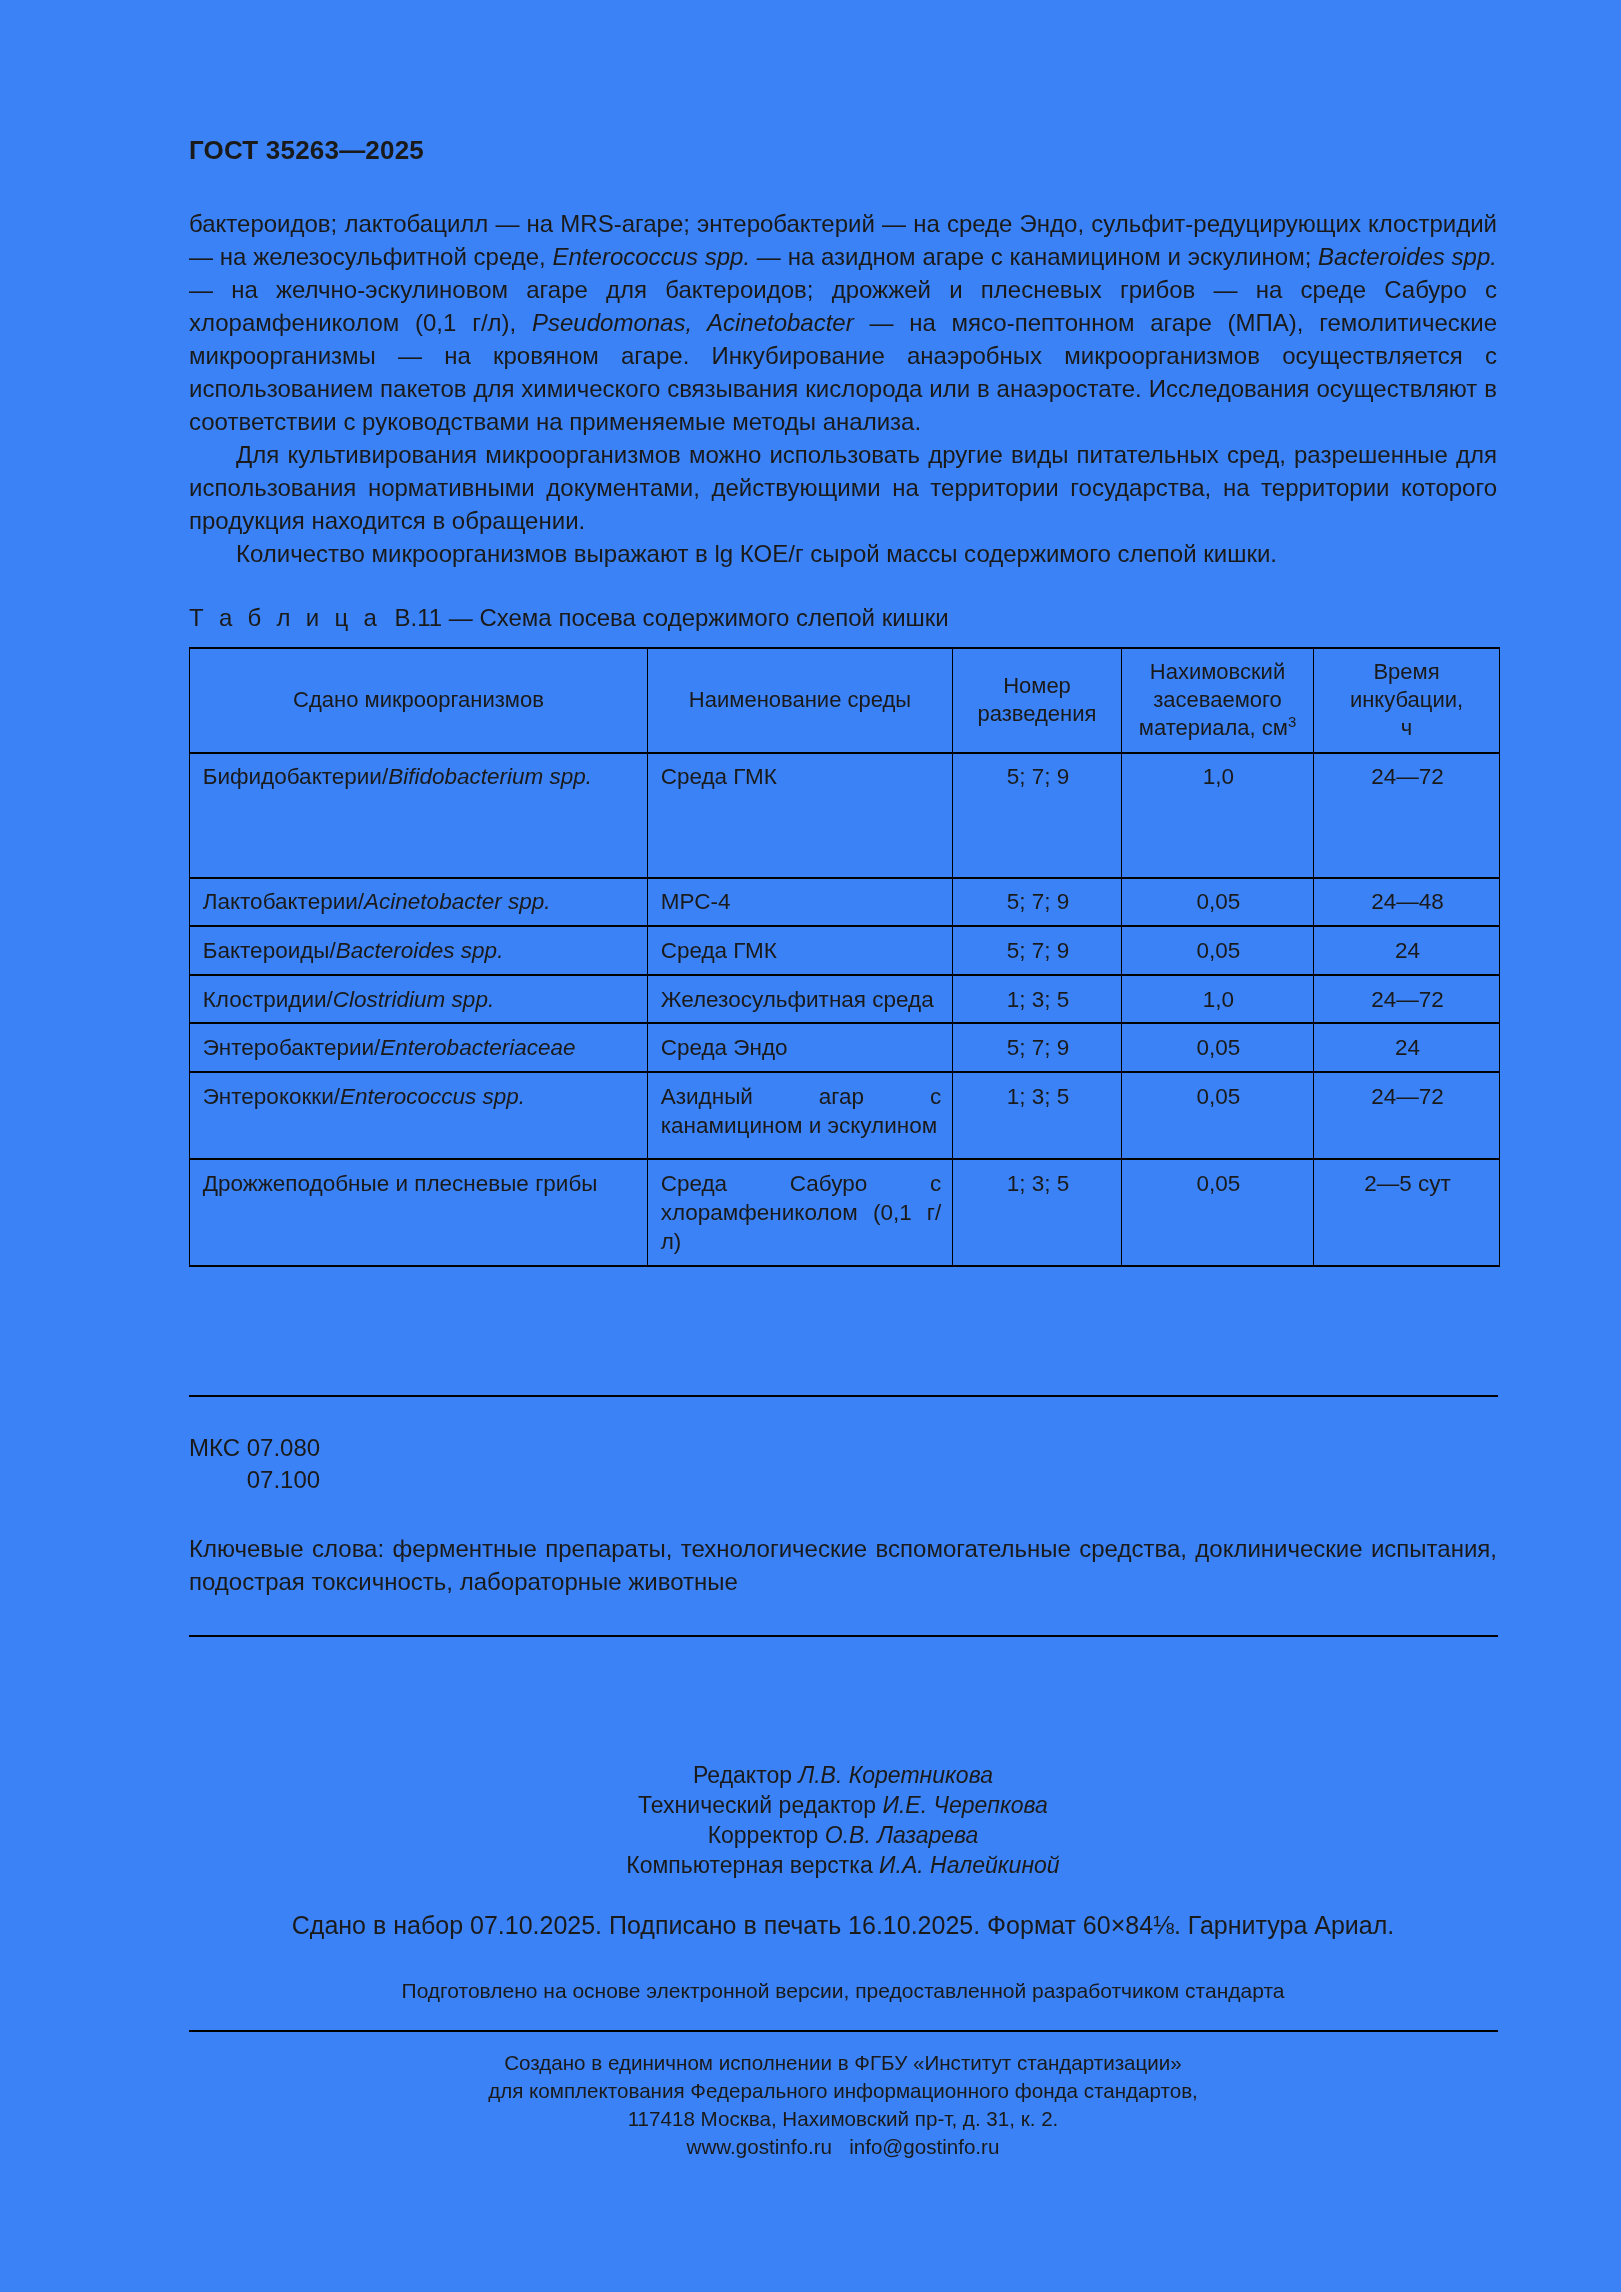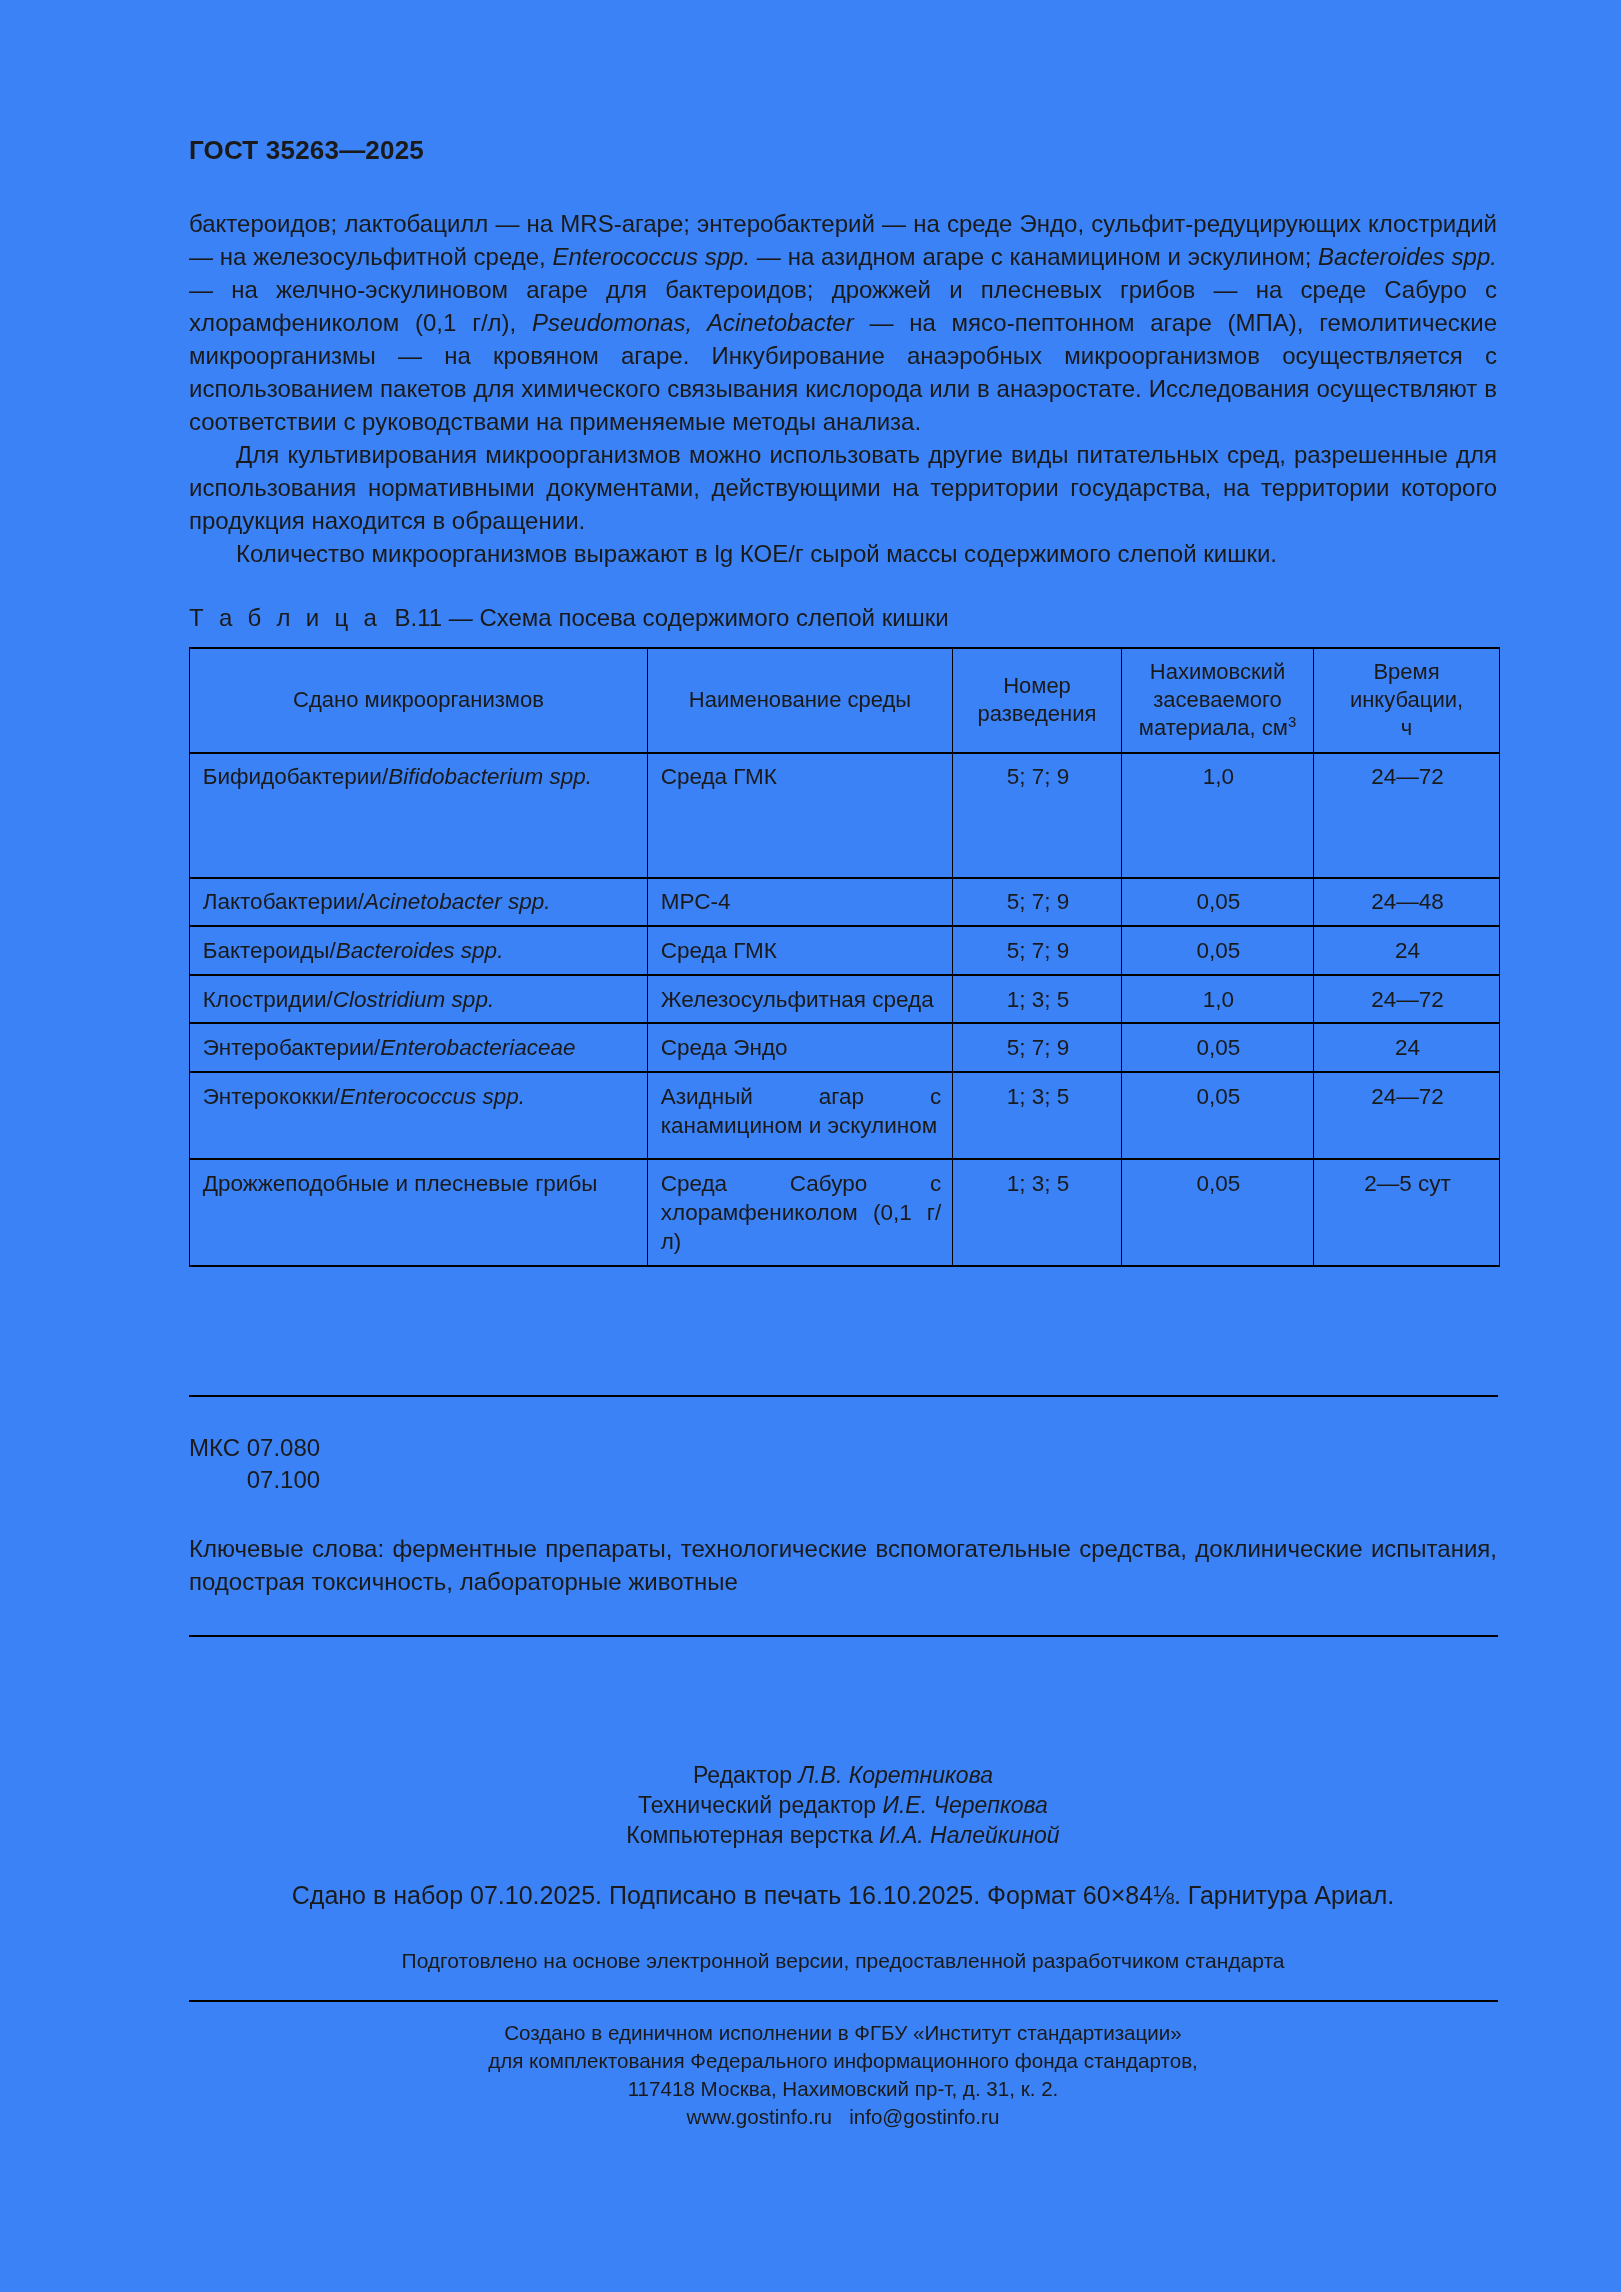--- a/index.html
+++ b/index.html
@@ -359,20 +359,24 @@
     <div class="credits" style="margin-top:123px;">
       <div>
         <span>Редактор</span>
         <span class="name">Л.В. Коретникова</span>
       </div>
       <div>
         <span>Технический редактор</span>
         <span class="name">И.Е. Черепкова</span>
       </div>
       <div>
+        <span>Корректор</span>
+        <span class="name">О.В. Лазарева</span>
+      </div>
+      <div>
         <span>Компьютерная верстка</span>
         <span class="name">И.А. Налейкиной</span>
       </div>
     </div>
 
     <div class="print-info" style="margin-top:31px;">
       <div>Сдано в набор 07.10.2025.   Подписано в печать 16.10.2025.   Формат 60×84⅛.   Гарнитура Ариал.</div>
     </div>
 
     <div class="prepared" style="margin-top:37px;">Подготовлено на основе электронной версии, предоставленной разработчиком стандарта</div>

